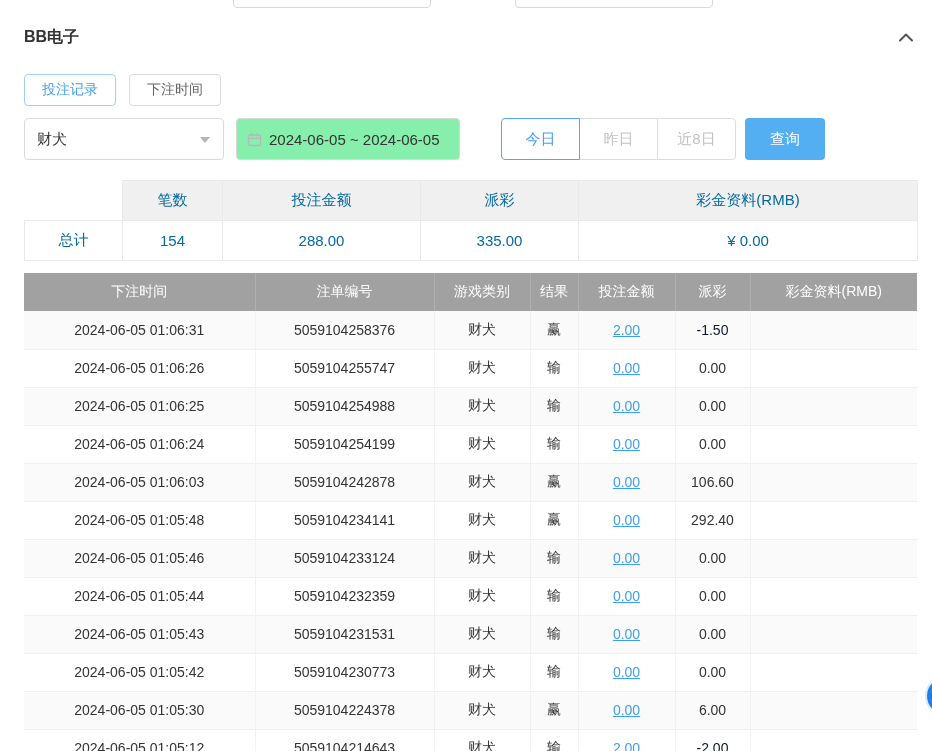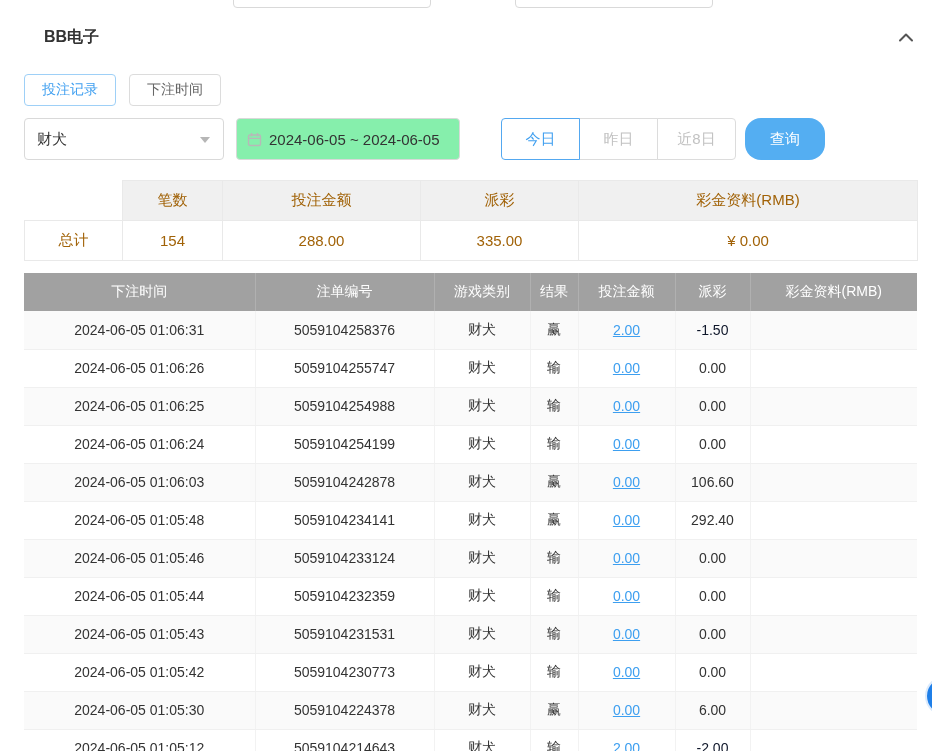--- a/index.html
+++ b/index.html
@@ -9,21 +9,21 @@
 
   
   .partial-input { position:absolute; top:-30px; height:38px; background:#fff;
                    border:1px solid #d9d9d9; border-radius:4px; }
   .partial-1 { left:233px; width:198px; }
   .partial-2 { left:515px; width:198px; }
 
   .page { padding:0 15px 0 24px; }
 
   
-  .title-row { margin-top:26px; display:flex; align-items:center; justify-content:space-between;margin-left:20px; }
+  .title-row { margin-top:26px; display:flex; align-items:center; justify-content:space-between; }
   .section-title { font-size:16px; font-weight:bold; color:#333; }
   .collapse-btn { width:22px; height:22px; display:flex; align-items:center; justify-content:center; cursor:pointer; }
 
   
   .tabs { margin-top:26px; display:flex; gap:13px; }
   .tab { height:32px; padding:0 17px; display:flex; align-items:center; border-radius:4px;
          font-size:14px; background:#fff; cursor:pointer; }
   .tab.active { border:1px solid #9ed0f7; color:#3f9ff0; }
   .tab.inactive { border:1px solid #dcdcdc; color:#666; }
 
@@ -38,27 +38,27 @@
   .date-input { margin-left:12px; width:224px; height:42px; border:1px solid #d9d9d9; border-radius:4px;
                 display:flex; align-items:center; padding:0 10px; gap:7px; font-size:15px; color:#333;
                 background:#86efac; cursor:pointer; white-space:nowrap; }
   .quick-group { margin-left:13px; display:flex; }
   .quick-btn { width:79px; height:42px; display:flex; align-items:center; justify-content:center;
                font-size:15px; background:#fff; border:1px solid #dcdcdc; color:#c2c2c2;
                margin-left:-1px; cursor:pointer; }
   .quick-btn:first-child { margin-left:0; border-radius:4px 0 0 4px; }
   .quick-btn:last-child { border-radius:0 4px 4px 0; }
   .quick-btn.active { border:1px solid #54a8f0; color:#3f9ff0; position:relative; z-index:2;margin-left:28px; }
-  .search-btn { margin-left:9px; width:80px; height:42px; border:none; border-radius:16px;
+  .search-btn { margin-left:9px; width:80px; height:42px; border:none; border-radius:4px;
                 background:#54aef2; color:#fff; font-size:15px; cursor:pointer;
                 font-family:inherit; }
 
   
   .summary-table { margin-top:20px; width:893px; border-collapse:collapse; table-layout:fixed; }
-  .summary-table td { height:40px; text-align:center; font-size:15px; color:#a16207;
+  .summary-table td { height:40px; text-align:center; font-size:15px; color:#0369a1;
                       border:1px solid #e9e9e9; background:#fff; }
   .summary-table tr.sum-head td.gray { background:#f0f0f0; }
   .summary-table tr.sum-head td.blank { border-top-color:#fff; border-left-color:#fff; }
 
   
   .bet-table { margin-top:12px; width:893px; border-collapse:collapse; table-layout:fixed; }
   .bet-table th { height:38px; background:#a1a1a1; color:#fff; font-weight:normal; font-size:14px;
                   text-align:center; border-right:1px solid #b0b0b0; }
   .bet-table th:last-child { border-right:none; }
   .bet-table td { height:38px; text-align:center; font-size:14px; color:#333;

